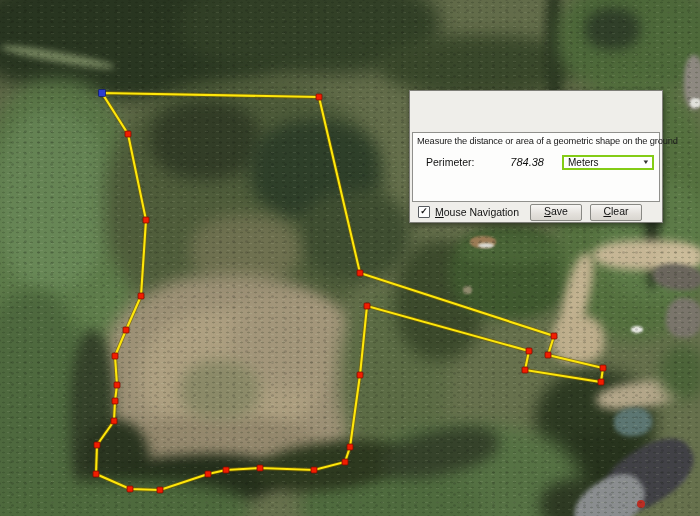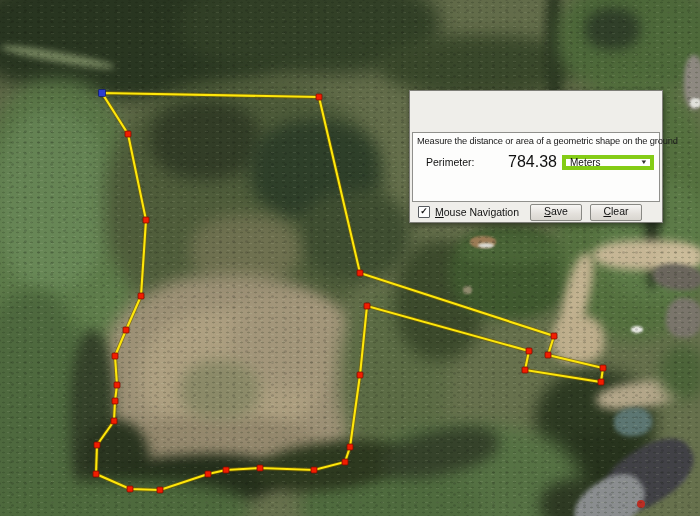--- a/index.html
+++ b/index.html
@@ -32,22 +32,22 @@
        background:linear-gradient(#f5f4f2,#dfddd8);border:1px solid #9a9a95;border-bottom:none;
        border-radius:2px 2px 0 0;color:#222;cursor:pointer;line-height:11px;}
   .tab.active{height:14px;padding-top:2px;background:#fdfdfc;position:relative;z-index:3;
        border:1px solid #90908c;border-bottom:none;}
   #panel{position:absolute;left:2px;top:41px;width:246px;height:68px;background:#fdfdfc;
        border:1px solid #90908c;z-index:2;}
   #desc{padding:3px 3px 0 4px;font-size:9.3px;letter-spacing:-0.15px;color:#1a1a1a;white-space:nowrap;}
   .row{display:flex;align-items:center;height:16px;margin:8px 5px 0 5px;padding-left:8px;}
   .row.second{margin-top:4px;}
   .lbl{font-size:10.5px;}
-  .val{margin-left:auto;margin-right:5px;font-size:16px;}
-  .combo{width:92px;height:15px;background:#fff;border:4px solid #84cc16;display:flex;
+  .val{margin-left:auto;margin-right:18px;font-size:11px;font-style:italic;}
+  .combo{width:92px;height:15px;background:#fff;border:2px solid #84cc16;display:flex;
        align-items:center;padding:0 3px 0 4px;font-size:10px;cursor:pointer;box-sizing:border-box;}
   .combo .arrow{margin-left:auto;font-size:6px;color:#333;transform:scaleX(1.3);}
   #footer{position:absolute;left:0;bottom:0;right:0;height:20px;display:flex;align-items:center;
        padding:0 20px 0 8px;}
   #chk-wrap{display:flex;align-items:center;cursor:pointer;}
   #chk-box{width:10px;height:10px;background:#fdfdfd;border:1px solid #565a5e;border-radius:1px;
        font-size:9px;font-weight:bold;line-height:9px;text-align:center;color:#111;}
   #chk-label{margin-left:5px;font-size:10.5px;}
   .btn{width:50px;height:15px;margin-left:8px;background:linear-gradient(#f7f6f4,#e3e0db 60%,#d9d6d0);
        border:1px solid #898984;border-radius:2px;font-size:10.5px;line-height:13px;text-align:center;

